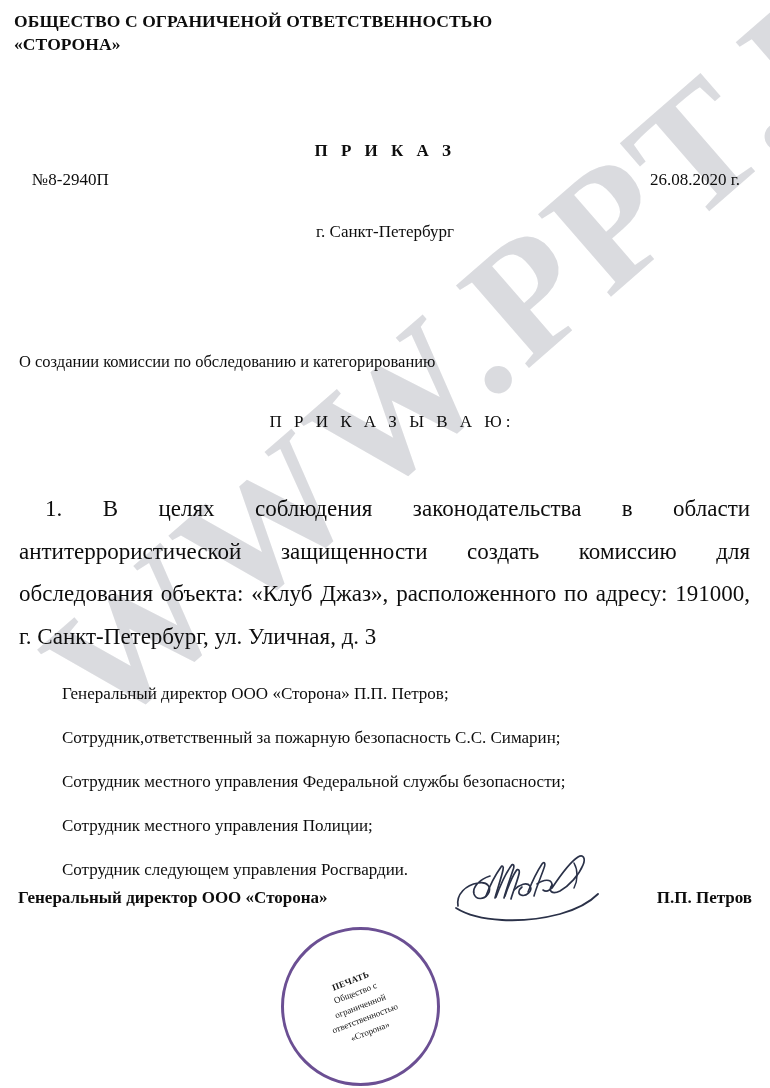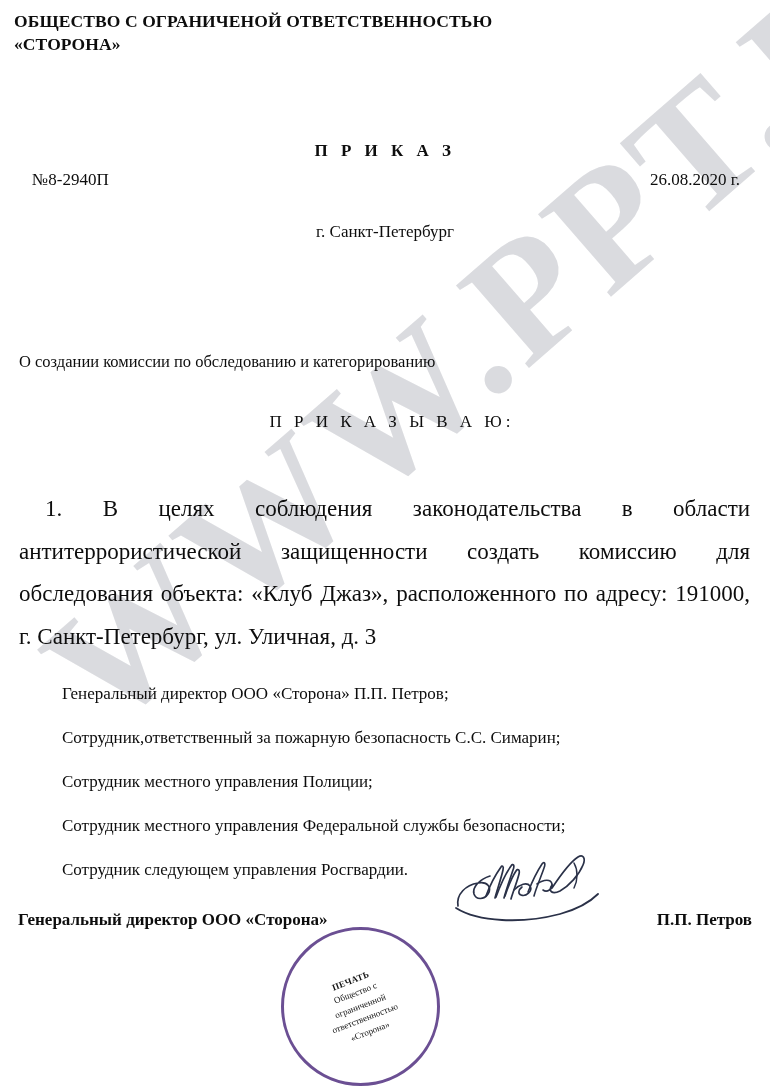--- a/index.html
+++ b/index.html
@@ -119,21 +119,20 @@
 
   
   .sign-row {
     position: absolute;
     left: 0;
     top: 888px;
     width: 770px;
     display: flex;
     align-items: flex-start;
     z-index: 3;
-    margin-top: 22px;
   }
   .sign-title {
     font-weight: bold;
     font-size: 17px;
     padding-left: 18px;
     white-space: nowrap;
   }
   .sign-name {
     font-weight: bold;
     font-size: 17px;
@@ -215,22 +214,22 @@
 
     <div class="subject">О создании комиссии по обследованию и категорированию</div>
 
     <div class="decree">П Р И К А З Ы В А Ю:</div>
 
     <div class="para">1. В целях соблюдения законодательства в области антитеррористической защищенности создать комиссию для обследования объекта: «Клуб Джаз», расположенного по адресу: 191000, г. Санкт-Петербург, ул. Уличная, д. 3</div>
 
     <div class="list">
       <div class="list-item">Генеральный директор ООО «Сторона» П.П. Петров;</div>
       <div class="list-item">Сотрудник,ответственный за пожарную безопасность С.С. Симарин;</div>
+      <div class="list-item">Сотрудник местного управления Федеральной службы безопасности;</div>
       <div class="list-item">Сотрудник местного управления Полиции;</div>
-      <div class="list-item">Сотрудник местного управления Федеральной службы безопасности;</div>
       <div class="list-item">Сотрудник следующем управления Росгвардии.</div>
     </div>
 
   </div>
 
   <div class="sign-row">
     <span class="sign-title">Генеральный директор ООО «Сторона»</span>
     <span class="sign-name">П.П. Петров</span>
   </div>
 

